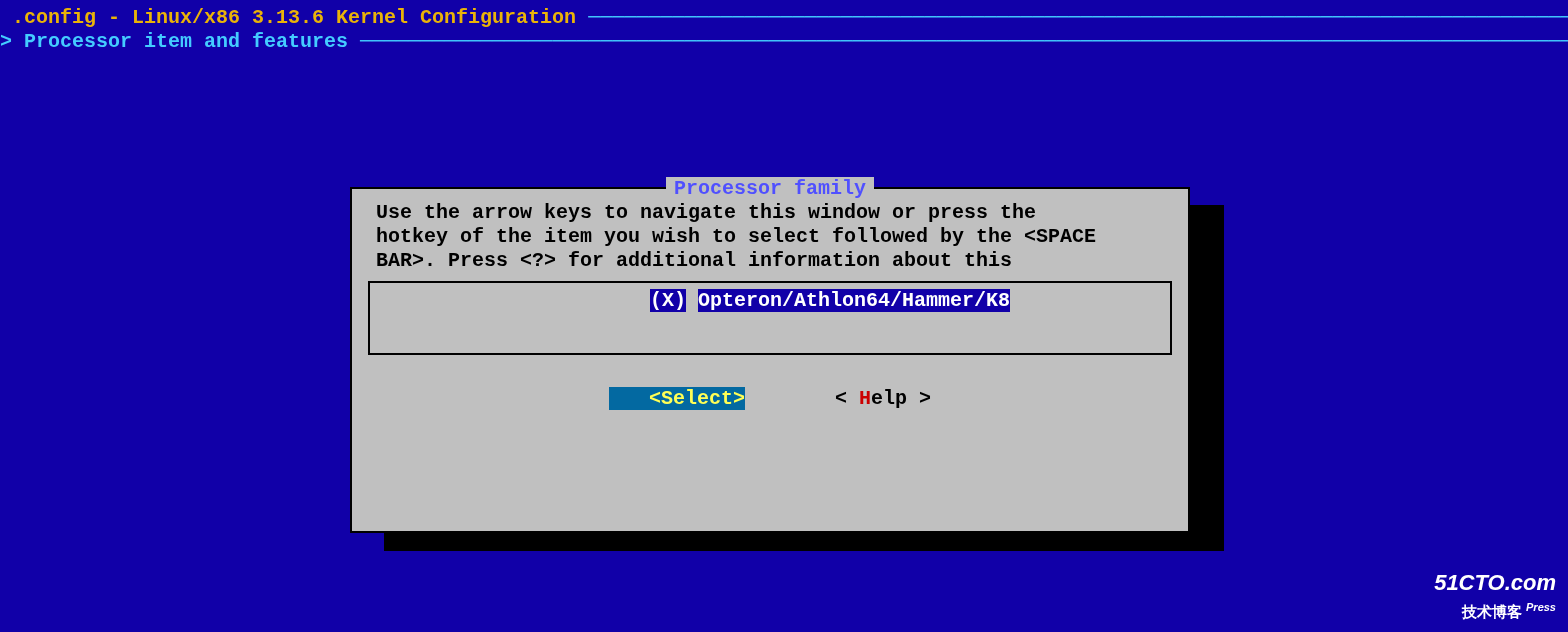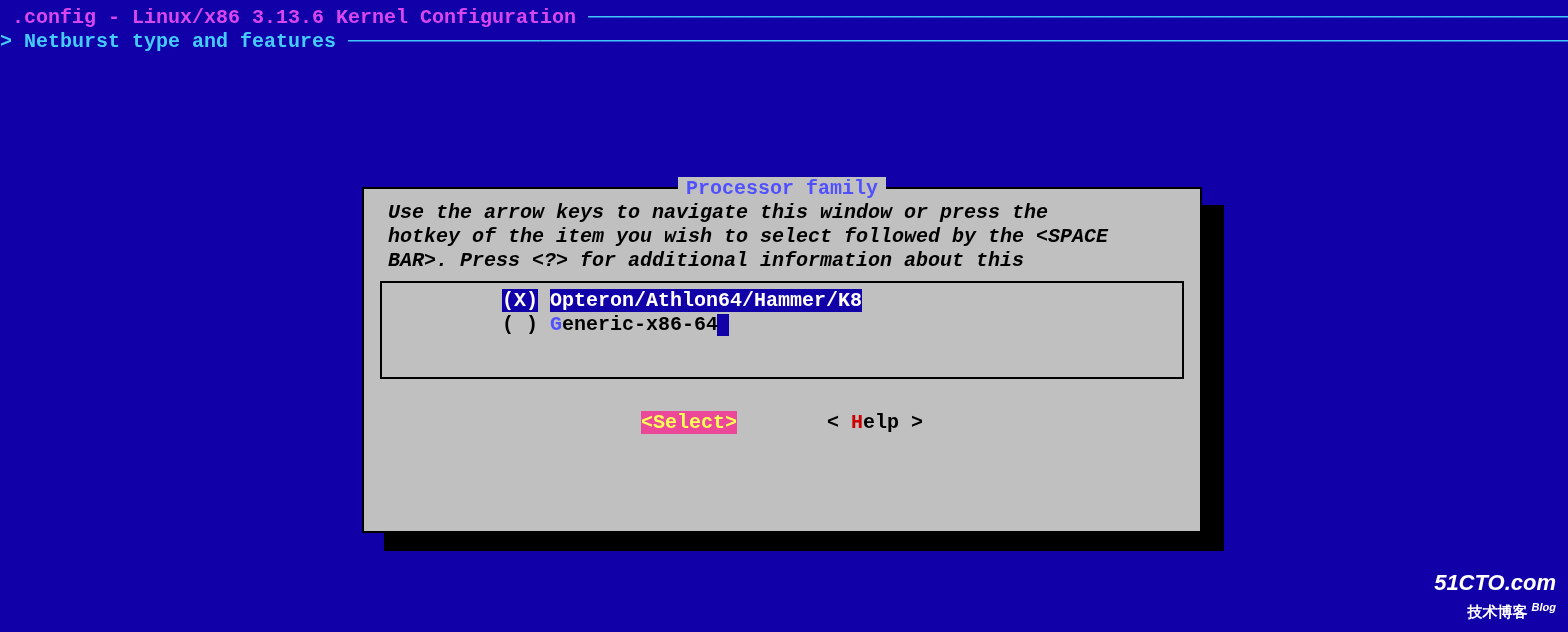--- a/index.html
+++ b/index.html
@@ -16,41 +16,41 @@
     font-weight: bold;
   }
   .header-line1 {
     position: absolute;
     top: 6px;
     left: 0;
     width: 100%;
     color: #44ccff;
     white-space: pre;
   }
-  .header-line1 .title { color: #d946ef; }
+  .header-line1 .title { color: #eab308; }
   .header-line1 .dash { color: #44ccff; }
   .header-line2 {
     position: absolute;
     top: 30px;
     left: 0;
     width: 100%;
     color: #44ccff;
     white-space: pre;
   }
   .dialog-shadow {
     position: absolute;
     left: 384px;
     top: 205px;
     width: 840px;
     height: 346px;
     background: #000;
   }
   .dialog {
     position: absolute;
-    left: 362px;
+    left: 350px;
     top: 187px;
     width: 840px;
     height: 346px;
     background: #c0c0c0;
     border: 2px solid #000;
   }
   .dialog-title-wrap {
     position: absolute;
     top: -12px;
     left: 0;
@@ -59,27 +59,27 @@
   }
   .dialog-title {
     background: #c0c0c0;
     color: #5050ff;
     padding: 0 8px;
   }
   .help-text {
     color: #000;
     padding: 12px 24px 8px 24px;
     white-space: pre-wrap;
-    font-style: italic;
   }
   .options-box {
     margin: 0 16px 16px 16px;
     border: 2px solid #000;
     padding: 6px 0 40px 0;
     position: relative;
+    text-align: center;
   }
   .option-row {
     white-space: pre;
     color: #000;
     padding-left: 120px;
   }
   .option-row .marker { color: #000; }
   .option-row .hotkey { color: #5050ff; }
   .option-row.selected .marker { background: #1100a8; color: #fff; }
   .option-row.selected .label-sel { background: #1100a8; color: #fff; }
@@ -91,22 +91,23 @@
     background: #1100a8;
     vertical-align: text-bottom;
     margin-left: -1px;
   }
   .buttons {
     text-align: center;
     padding: 16px 0 12px 0;
     color: #000;
   }
   .btn-select {
-    background: #ec4899;
+    background: #0369a1;
     color: #ffff55;
+    padding-left: 40px;
   }
   .btn-select .angle { color: #ffff55; }
   .btn-help { color: #000; text-align: center; }
   .btn-help .hotkey-red { color: #cc0000; }
   .btn-spacer { display: inline-block; width: 90px; }
   .watermark {
     position: absolute;
     right: 12px;
     bottom: 8px;
     font-family: Arial, sans-serif;
@@ -115,38 +116,37 @@
   }
   .watermark .line1 { font-size: 22px; font-weight: bold; font-style: italic; letter-spacing: 0; }
   .watermark .line2 { font-size: 15px; font-weight: bold; }
   .watermark .blog { font-size: 11px; vertical-align: super; margin-left: 4px; font-style: italic; }
 </style>
 </head>
 <body>
 
 <div class="header-line1"> <span class="title">.config - Linux/x86 3.13.6 Kernel Configuration</span> <span class="dash">─────────────────────────────────────────────────────────────────────────────────────────────────────────────────────────────────</span></div>
 
-<div class="header-line2"><span>&gt; </span><span>Netburst type and features</span> <span>────────────────────────────────────────────────────────────────────────────────────────────────────────────────────────────────────────────────────</span></div>
+<div class="header-line2"><span>&gt; </span><span>Processor item and features</span> <span>────────────────────────────────────────────────────────────────────────────────────────────────────────────────────────────────────────────────────</span></div>
 
 <div class="dialog-shadow"></div>
 
 <div class="dialog">
   <div class="dialog-title-wrap">
     <span class="dialog-title">Processor family</span>
   </div>
   <div class="help-text"><span>Use the arrow keys to navigate this window or press the</span>
 <span>hotkey of the item you wish to select followed by the &lt;SPACE</span>
 <span>BAR&gt;. Press &lt;?&gt; for additional information about this</span></div>
 
   <div class="options-box">
     <div class="option-row selected"><span class="marker">(X)</span> <span class="label-sel"><span class="hotkey">O</span><span>pteron/Athlon64/Hammer/K8</span></span></div>
-    <div class="option-row"><span class="marker">( )</span> <span class="hotkey">G</span><span>eneric-x86-64</span><span class="cursor-block"></span></div>
   </div>
 
   <div class="buttons">
     <span class="btn-select"><span class="angle">&lt;</span><span>Select</span><span class="angle">&gt;</span></span><span class="btn-spacer"></span><span class="btn-help"><span>&lt; </span><span class="hotkey-red">H</span><span>elp &gt;</span></span>
   </div>
 </div>
 
 <div class="watermark">
   <div class="line1">51CTO.com</div>
-  <div class="line2"><span>技术博客</span><span class="blog">Blog</span></div>
+  <div class="line2"><span>技术博客</span><span class="blog">Press</span></div>
 </div>
 
 </body></html>

